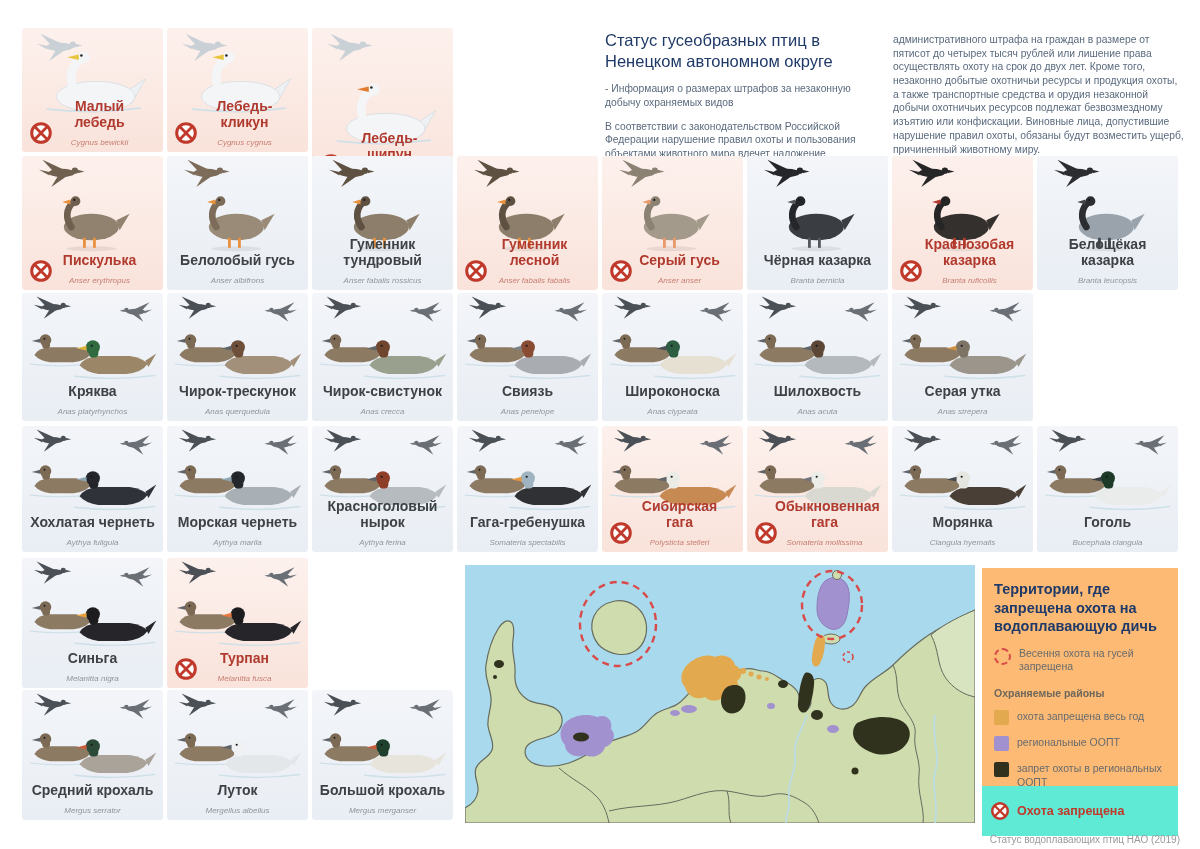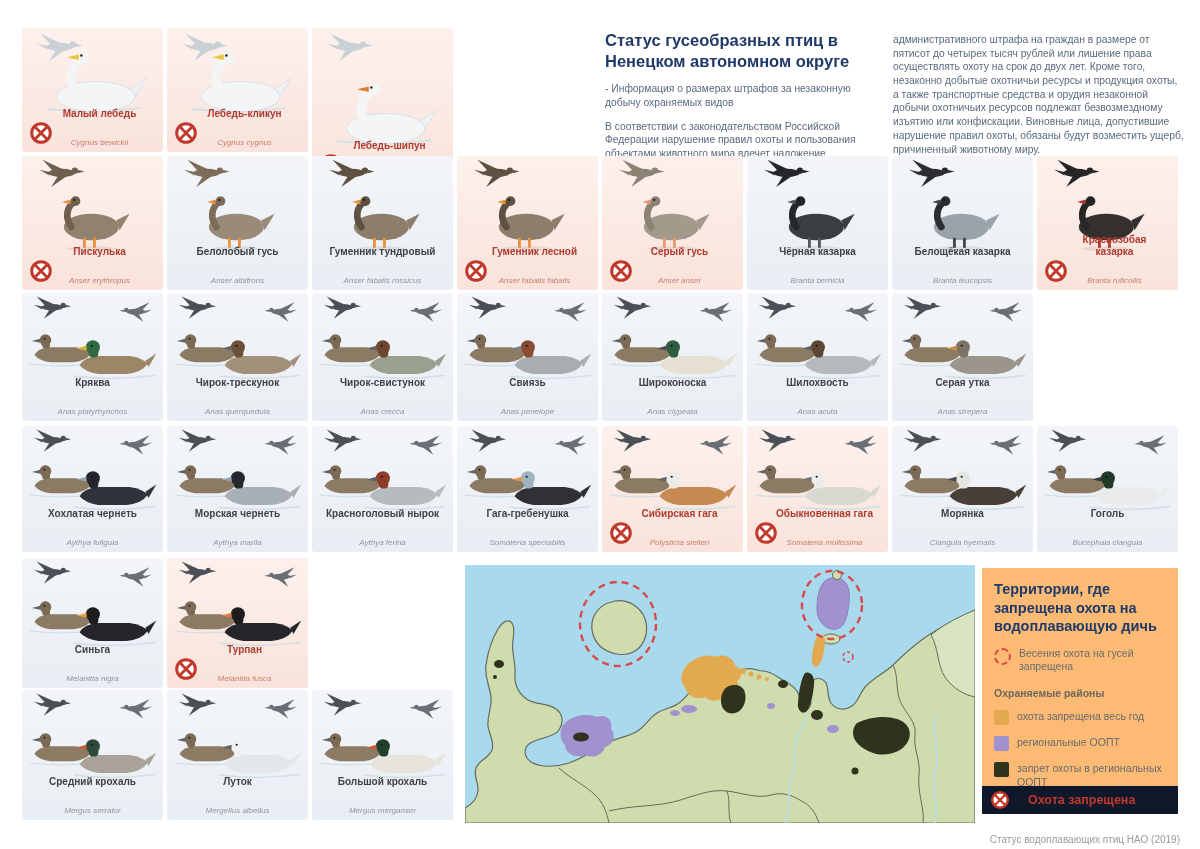--- a/index.html
+++ b/index.html
@@ -1,52 +1,52 @@
 <!DOCTYPE html>
 <html><head>
 <meta charset="utf-8">
 <style>
   html,body{margin:0;padding:0;background:#fff;}
   #poster{position:relative;width:1200px;height:849px;background:#fff;overflow:hidden;
           font-family:"Liberation Sans", sans-serif;}
   
   .title-block{position:absolute;left:605px;top:30px;width:280px;}
-  .title-block h1{margin:0;font-size:16.5px;line-height:1.28;color:#1f3a68;font-weight:bold;}
+  .title-block h1{margin:0;font-size:16.5px;line-height:1.28;color:#1f3a68;font-weight:normal;}
   .title-block p{margin:10px 0 0 0;font-size:10.3px;line-height:1.33;color:#5a6a7d;}
   .law-right{position:absolute;left:893px;top:33px;width:292px;font-size:10.3px;line-height:1.33;color:#5a6a7d;}
   
   .species-row{position:absolute;left:22px;display:flex;gap:4px;}
   .cell{position:relative;width:141px;border-radius:3px;overflow:hidden;flex:0 0 auto;}
   .cell.protected{background:linear-gradient(180deg,#fdf1ed 0%,#f9e3db 100%);}
   .cell.regular{background:linear-gradient(180deg,#f3f5f9 0%,#e9eef4 100%);}
   .art{position:absolute;left:0;right:0;top:0;bottom:30px;}
   .art svg{position:absolute;display:block;}
   .label{position:absolute;left:0;right:0;bottom:4px;text-align:center;}
-  .nm{font-size:10px;font-weight:bold;line-height:1.15;}
-  .lt{font-size:8px;font-style:italic;line-height:1.2;margin-top:19px;}
+  .nm{font-size:14px;font-weight:bold;line-height:1.15;}
+  .lt{font-size:8px;font-style:italic;line-height:1.2;margin-top:8px;}
   .protected .nm{color:#b13a2e;padding:0 14px 0 28px;}
   .protected .lt{color:#c77e72;padding:0 14px 0 28px;}
   .regular .nm{color:#3f4245;padding:0 6px;}
   .regular .lt{color:#90959b;padding:0 6px;}
   .ban{position:absolute;left:7px;bottom:7px;width:24px;height:24px;}
   .ban svg{width:100%;height:100%;display:block;}
   
   #map-wrap{position:absolute;left:465px;top:565px;width:510px;height:258px;}
   
   #legend{position:absolute;left:982px;top:568px;width:196px;background:#fdba74;
           padding:12px 12px 14px 12px;box-sizing:border-box;}
   #legend h2{margin:0;font-size:14.5px;line-height:1.28;color:#1f3a68;font-weight:bold;}
   .lg-item{display:flex;gap:8px;margin-top:11px;align-items:flex-start;}
   .lg-item .txt{font-size:10.5px;line-height:1.3;color:#666b6e;}
   .dash-circle{flex:0 0 auto;width:13px;height:13px;border:2px dashed #d94a4a;border-radius:50%;margin-top:1px;}
   .lg-sub{margin-top:13px;font-size:10.5px;font-weight:bold;color:#6d685c;}
   .lg-swatch{flex:0 0 auto;width:15px;height:15px;border-radius:2px;}
   
   #ban-badge{position:absolute;left:982px;top:786px;width:196px;box-sizing:border-box;
-             background:#0f172a;display:flex;align-items:center;gap:18px;padding:4px 8px;}
+             background:#5eead4;display:flex;align-items:center;gap:7px;padding:15px 8px;}
   #ban-badge .ban-ic{width:20px;height:20px;flex:0 0 auto;}
   #ban-badge .ban-ic svg{width:100%;height:100%;display:block;}
   #ban-badge .txt{font-size:12.5px;font-weight:bold;color:#c0392b;}
   #footer-note{position:absolute;left:940px;top:834px;width:240px;text-align:right;
                font-size:10px;color:#9a9a9a;}
 </style>
 </head>
 <body>
 
 <div id="poster">
@@ -345,20 +345,55 @@
             <circle cx="37.5" cy="9.5" r="1.3" fill="#1a1a1a"></circle>
             <rect x="48" y="55" width="3.4" height="12" fill="#55595e"></rect>
             <rect x="60" y="55" width="3.4" height="12" fill="#55595e"></rect>
           </svg>
         </div>
         <div class="label">
           <div class="nm">Чёрная казарка</div>
           <div class="lt">Branta bernicla</div>
         </div>
       </div>
+      <div class="cell protected" style="height: 134px;">
+        <div class="art">
+          <svg viewBox="0 0 64 34" style="position:absolute;left:10px;top:2px;width:56px;">
+            <g fill="#262626">
+              <polygon points="26,17 12,2 36,13"></polygon>
+              <polygon points="30,20 22,33 42,19"></polygon>
+              <ellipse cx="34" cy="17" rx="15" ry="4.6"></ellipse>
+              <circle cx="49" cy="14.5" r="3.6"></circle>
+              <polygon points="52,13.5 60,15.5 52,17.5"></polygon>
+              <polygon points="20,16 8,13.5 20,20"></polygon>
+            </g>
+          </svg>
+          <svg viewBox="0 0 120 74" style="position:absolute;left:50%;transform:translateX(-50%);bottom:6px;width:100px;">
+            <ellipse cx="58" cy="68" rx="30" ry="3" fill="rgba(0,0,0,0.07)"></ellipse>
+            <polygon points="88,34 104,26 92,46" fill="#33302e"></polygon>
+            <ellipse cx="58" cy="42" rx="33" ry="16" fill="#33302e"></ellipse>
+            <path d="M34 42 C27 32 27 20 37 12" stroke="#262626" stroke-width="8" fill="none" stroke-linecap="round"></path>
+            <circle cx="39" cy="11" r="5.8" fill="#262626"></circle>
+            <polygon points="33,9 23,12 33,15" fill="#b23a2e"></polygon>
+            <circle cx="37.5" cy="9.5" r="1.3" fill="#1a1a1a"></circle>
+            <rect x="48" y="55" width="3.4" height="12" fill="#b23a2e"></rect>
+            <rect x="60" y="55" width="3.4" height="12" fill="#b23a2e"></rect>
+          </svg>
+        </div>
+        <span class="ban">
+          <svg viewBox="0 0 24 24">
+            <circle cx="12" cy="12" r="9.3" fill="#fff" stroke="#c0392b" stroke-width="3"></circle>
+            <path d="M6.6 6.6 L17.4 17.4 M17.4 6.6 L6.6 17.4" stroke="#c0392b" stroke-width="2.8" stroke-linecap="round"></path>
+          </svg>
+        </span>
+        <div class="label">
+          <div class="nm">Краснозобая казарка</div>
+          <div class="lt">Branta ruficollis</div>
+        </div>
+      </div>
       <div class="cell regular" style="height: 134px;">
         <div class="art">
           <svg viewBox="0 0 64 34" style="position:absolute;left:10px;top:2px;width:56px;">
             <g fill="#2b2d31">
               <polygon points="26,17 12,2 36,13"></polygon>
               <polygon points="30,20 22,33 42,19"></polygon>
               <ellipse cx="34" cy="17" rx="15" ry="4.6"></ellipse>
               <circle cx="49" cy="14.5" r="3.6"></circle>
               <polygon points="52,13.5 60,15.5 52,17.5"></polygon>
               <polygon points="20,16 8,13.5 20,20"></polygon>
@@ -372,55 +407,20 @@
             <circle cx="39" cy="11" r="5.8" fill="#2b2d31"></circle>
             <polygon points="33,9 23,12 33,15" fill="#43464a"></polygon>
             <circle cx="37.5" cy="9.5" r="1.3" fill="#1a1a1a"></circle>
             <rect x="48" y="55" width="3.4" height="12" fill="#43464a"></rect>
             <rect x="60" y="55" width="3.4" height="12" fill="#43464a"></rect>
           </svg>
         </div>
         <div class="label">
           <div class="nm">Белощёкая казарка</div>
           <div class="lt">Branta leucopsis</div>
-        </div>
-      </div>
-      <div class="cell protected" style="height: 134px;">
-        <div class="art">
-          <svg viewBox="0 0 64 34" style="position:absolute;left:10px;top:2px;width:56px;">
-            <g fill="#262626">
-              <polygon points="26,17 12,2 36,13"></polygon>
-              <polygon points="30,20 22,33 42,19"></polygon>
-              <ellipse cx="34" cy="17" rx="15" ry="4.6"></ellipse>
-              <circle cx="49" cy="14.5" r="3.6"></circle>
-              <polygon points="52,13.5 60,15.5 52,17.5"></polygon>
-              <polygon points="20,16 8,13.5 20,20"></polygon>
-            </g>
-          </svg>
-          <svg viewBox="0 0 120 74" style="position:absolute;left:50%;transform:translateX(-50%);bottom:6px;width:100px;">
-            <ellipse cx="58" cy="68" rx="30" ry="3" fill="rgba(0,0,0,0.07)"></ellipse>
-            <polygon points="88,34 104,26 92,46" fill="#33302e"></polygon>
-            <ellipse cx="58" cy="42" rx="33" ry="16" fill="#33302e"></ellipse>
-            <path d="M34 42 C27 32 27 20 37 12" stroke="#262626" stroke-width="8" fill="none" stroke-linecap="round"></path>
-            <circle cx="39" cy="11" r="5.8" fill="#262626"></circle>
-            <polygon points="33,9 23,12 33,15" fill="#b23a2e"></polygon>
-            <circle cx="37.5" cy="9.5" r="1.3" fill="#1a1a1a"></circle>
-            <rect x="48" y="55" width="3.4" height="12" fill="#b23a2e"></rect>
-            <rect x="60" y="55" width="3.4" height="12" fill="#b23a2e"></rect>
-          </svg>
-        </div>
-        <span class="ban">
-          <svg viewBox="0 0 24 24">
-            <circle cx="12" cy="12" r="9.3" fill="#fff" stroke="#c0392b" stroke-width="3"></circle>
-            <path d="M6.6 6.6 L17.4 17.4 M17.4 6.6 L6.6 17.4" stroke="#c0392b" stroke-width="2.8" stroke-linecap="round"></path>
-          </svg>
-        </span>
-        <div class="label">
-          <div class="nm">Краснозобая казарка</div>
-          <div class="lt">Branta ruficollis</div>
         </div>
       </div>
     </div>
   <div class="species-row" style="top:293px;">
       <div class="cell regular" style="height: 128px;">
         <div class="art">
           <svg viewBox="0 0 64 34" style="position:absolute;left:6px;top:2px;width:46px;">
             <g fill="#4a5056">
               <polygon points="26,17 12,2 36,13"></polygon>
               <polygon points="30,20 22,33 42,19"></polygon>

